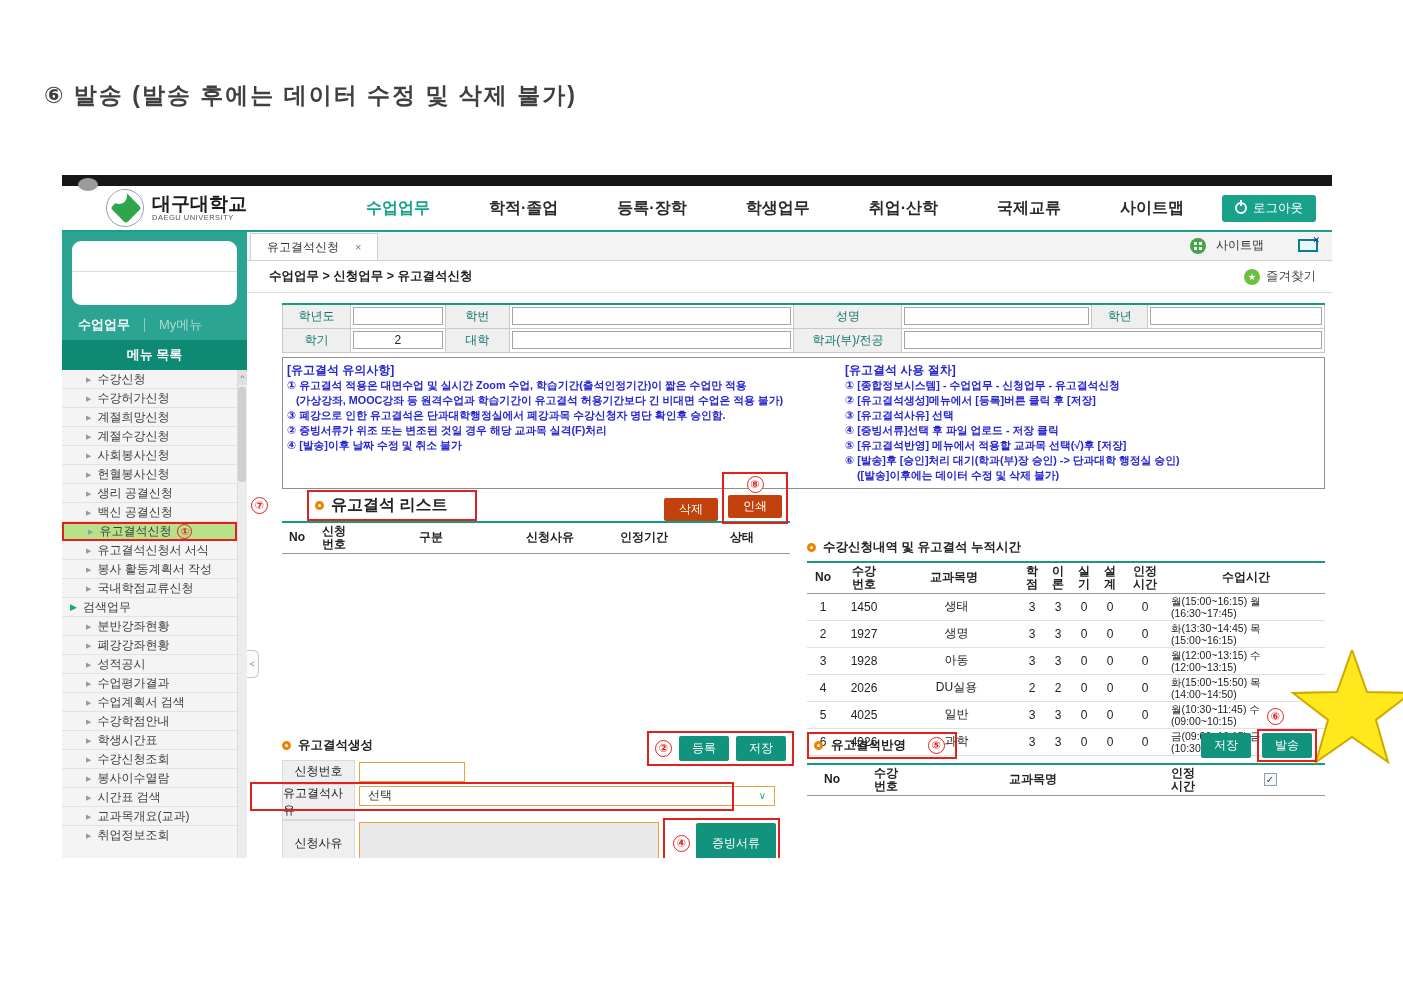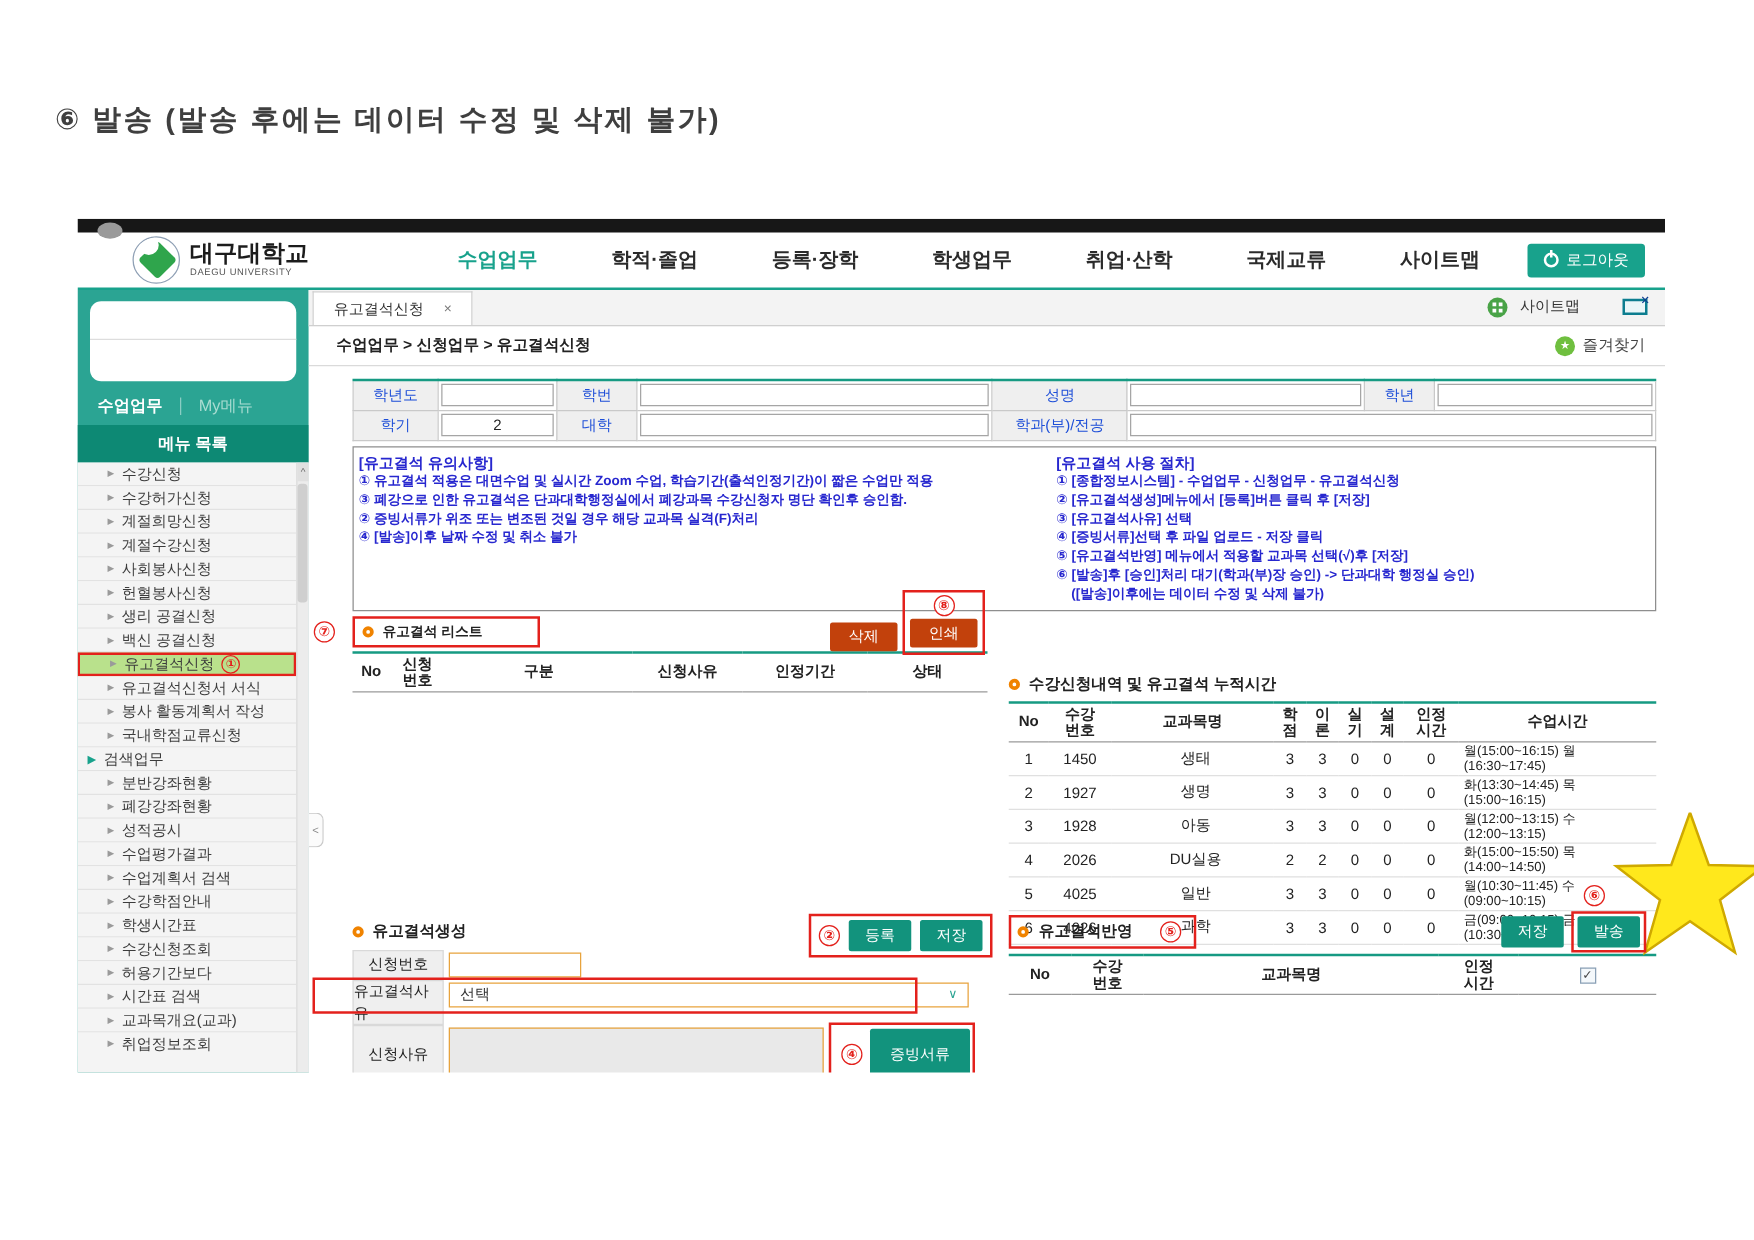--- a/index.html
+++ b/index.html
@@ -77,42 +77,42 @@
     font-weight:700; font-size:12.5px; color:#222; }
   .fav { margin-left:auto; display:flex; align-items:center; gap:6px; font-weight:400; color:#444; cursor:pointer; }
   .fav-star { width:16px; height:16px; border-radius:50%; background:#6fbf3f; color:#fff; font-size:9px;
     display:inline-flex; align-items:center; justify-content:center; }
 
   .content-main { flex:1; padding:10px 0 0 35px; position:relative; overflow:hidden; }
 
   
   .student-form { width:1043px; border-collapse:collapse; border-top:2px solid #169a83; }
   .student-form td { border:1px solid #c9c9c9; height:24px; }
-  td.flabel { background:#efefef; text-align:center; font-size:12px; color:#1d4ed8; }
+  td.flabel { background:#efefef; text-align:center; font-size:12px; color:#0f766e; }
   td.finput { padding:1px 2px; }
   .inputbox { height:18px; border:1px solid #a5a5a5; background:#fff; font-size:12px; text-align:center; line-height:17px; }
 
   
   .notice-box { width:1043px; border:1px solid #8e8e8e; margin-top:4px; height:132px; display:flex;
     font-weight:700; color:#2727cf; padding:4px 2px 4px 4px; overflow:hidden; }
   .notice-col { overflow:hidden; }
   .notice-col.left { width:558px; }
   .notice-col.right { flex:1; }
   .notice-title { font-size:12px; line-height:16px; white-space:pre; }
   .notice-line { font-size:10.8px; line-height:15.1px; white-space:pre; }
 
   
   .mid-row { display:flex; margin-top:2px; height:238px; }
   .list-col { width:508px; position:relative; flex:none; }
   .list-head { height:30px; display:flex; align-items:center; position:relative; }
   .anno-circle { display:inline-flex; width:17px; height:17px; border:1.6px solid #e3211c; border-radius:50%;
     color:#e3211c; font-size:11px; font-weight:700; align-items:center; justify-content:center; background:#fff; flex:none; }
   .anno7 { position:absolute; left:-31px; top:6px; }
-  .red-title-box { border:2px solid #e3211c; padding:3px 44px 3px 6px; display:flex; align-items:center; gap:7px;
-    font-weight:700; font-size:11px; color:#222; }
+  .red-title-box { border:2px solid #e3211c; padding:3px 28px 3px 6px; display:flex; align-items:center; gap:7px;
+    font-weight:700; font-size:16px; color:#222;margin-left:25px; }
   .bullet { width:9px; height:9px; border:3px solid #f08300; border-radius:50%; background:#fff; flex:none; }
   .gray-btn { background:#c2410c; color:#fff; font-size:12px; padding:3px 15px; border-radius:2px; border:none; cursor:pointer; }
   .del-btn { position:absolute; right:72px; top:7px; }
   .print-anno { position:absolute; right:2px; top:-19px; border:2px solid #e3211c; padding:2px 4px 4px;
     display:flex; flex-direction:column; align-items:center; gap:2px; background:transparent; }
   .data-table { border-collapse:collapse; }
   .data-table th { border-bottom:1px solid #9a9a9a; font-size:12px; font-weight:700; white-space:pre-line;
     line-height:13px; padding:2px 1px; }
   .list-table { width:508px; border-top:2px solid #169a83; }
   .list-table th { height:28px; }
@@ -327,21 +327,21 @@
             </div>
 
             <div class="menu-item">
               <span class="tri">▶</span>
               <span>수강신청조회</span>
 
             </div>
 
             <div class="menu-item">
               <span class="tri">▶</span>
-              <span>허용기간보다</span>
+              <span>봉사이수열람</span>
 
             </div>
 
             <div class="menu-item">
               <span class="tri">▶</span>
               <span>시간표 검색</span>
 
             </div>
 
             <div class="menu-item">
@@ -422,20 +422,21 @@
           </tr>
         </tbody>
           </table>
 
         <div class="notice-box">
           <div class="notice-col left">
             <div class="notice-title">[유고결석 유의사항]</div>
             <div>
 
             <div class="notice-line">① 유고결석 적용은 대면수업 및 실시간 Zoom 수업, 학습기간(출석인정기간)이 짧은 수업만 적용</div>
+                <div class="notice-line">   (가상강좌, MOOC강좌 등 원격수업과 학습기간이 유고결석 허용기간보다 긴 비대면 수업은 적용 불가)</div>
                 <div class="notice-line">③ 폐강으로 인한 유고결석은 단과대학행정실에서 폐강과목 수강신청자 명단 확인후 승인함.</div>
                 <div class="notice-line">② 증빙서류가 위조 또는 변조된 것일 경우 해당 교과목 실격(F)처리</div>
                 <div class="notice-line">④ [발송]이후 날짜 수정 및 취소 불가</div>
               </div>
           </div>
           <div class="notice-col right">
             <div class="notice-title">[유고결석 사용 절차]</div>
             <div>
 
             <div class="notice-line">① [종합정보시스템] - 수업업무 - 신청업무 - 유고결석신청</div>

